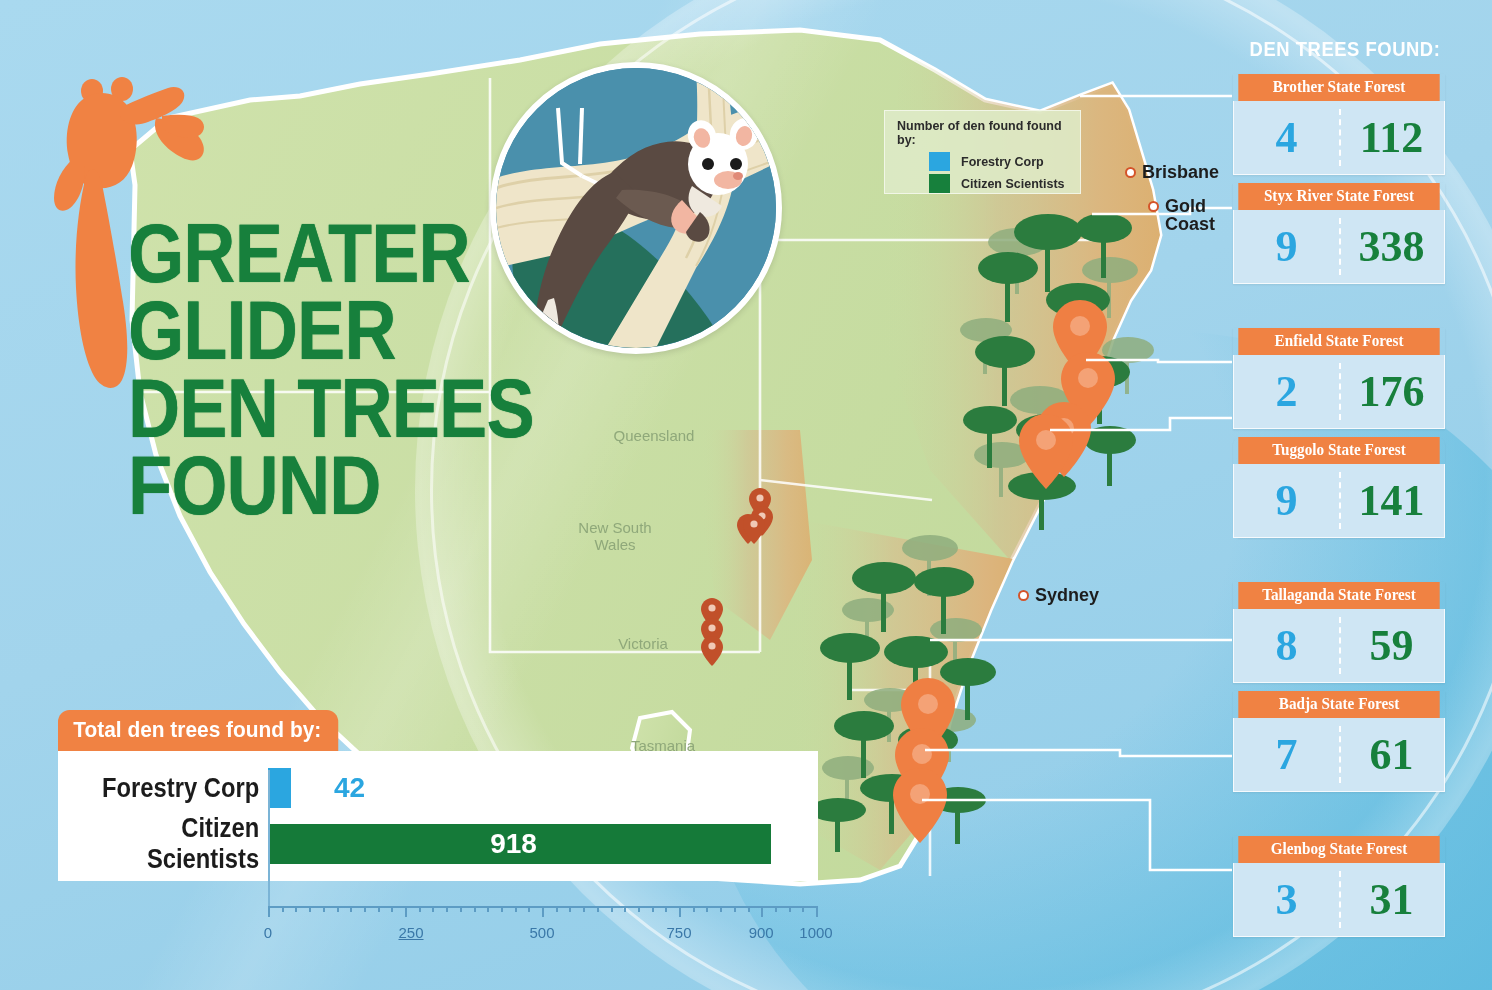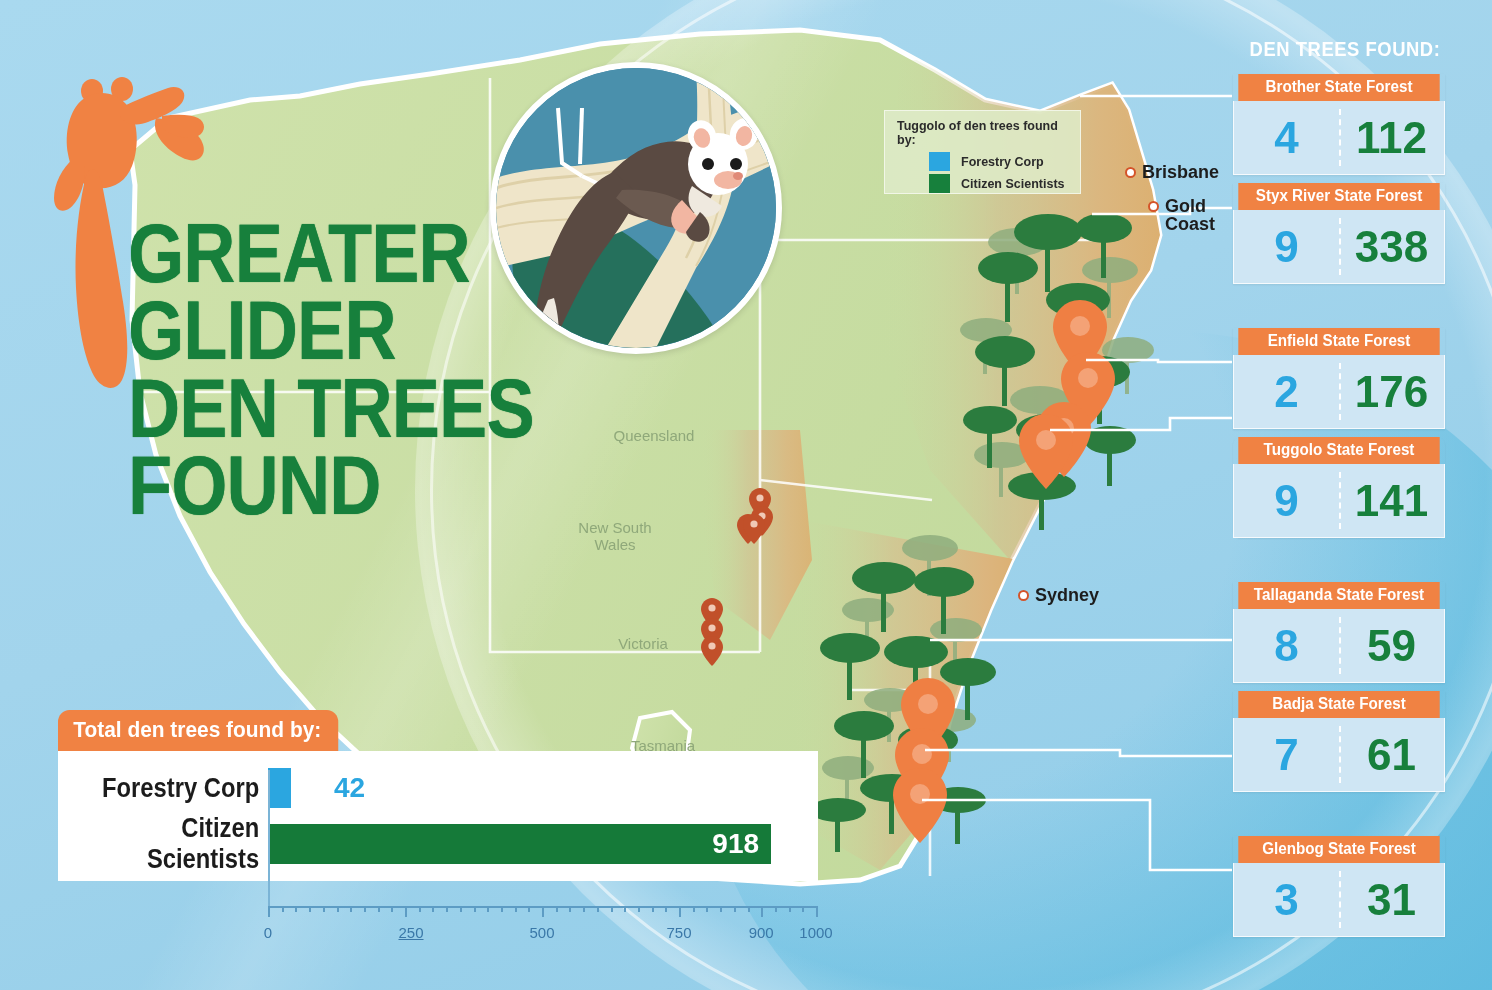--- a/index.html
+++ b/index.html
@@ -92,21 +92,21 @@
     position:absolute; color:#8fa87a; font-size:15px; text-align:center;
     white-space:pre-line; line-height:1.12; font-weight:normal;
   }
 
   
   .den-heading{
     position:absolute; right:52px; top:38px;
     color:#ffffff; font-size:20px; font-weight:bold; letter-spacing:.6px;
     transform:scaleX(.92); transform-origin:right top;
   }
-  .cards{ position:absolute; left:1233px; top:74px; width:212px; }
+  .cards{ position:absolute; left:1233px; top:74px; width:212px;font-family:Liberation Serif, serif; }
   .card{ margin-bottom:8px; box-shadow:0 1px 2px rgba(0,0,0,.07); }
   .card .hd{
     background:#f08243; color:#fff; text-align:center;
     font-size:16px; font-weight:bold; padding:4px 2px 5px;
     transform:scaleX(.95);
   }
   .card .bd{
     background:#cfe6f4; display:flex; align-items:center;
     height:74px; position:relative;
     border:1px solid rgba(255,255,255,.8); border-top:none;
@@ -135,21 +135,21 @@
   }
   .bar-row{ display:flex; align-items:center; height:56px; }
   .bar-lbl{
     width:210px; text-align:right; padding-right:10px;
     font-size:27px; font-weight:bold; color:#1c1c1c;
     transform:scaleX(.88); transform-origin:right center;
   }
   .bar-area{ position:relative; flex:1; height:100%; display:flex; align-items:center;gap:36px; }
   .bar{ height:40px; display:flex; align-items:center; justify-content:flex-end; }
   .bar.fc{ background:#2ba6e0; }
-  .bar.cs{ background:#157a39; }
+  .bar.cs{ background:#157a39;justify-content:center; }
   .bar-val{ font-size:28px; font-weight:bold; line-height:1; }
   .bar-val.outside{ color:#2ba6e0; margin-left:7px; }
   .bar-val.inside{ color:#ffffff; margin-right:12px; }
 
   .axis{ position:absolute; left:268px; top:906px; width:548px; height:44px; }
   .axis .ln{ position:absolute; left:0; top:0; width:100%; height:2px; background:#5d9cc4; }
   .axis .tk{ position:absolute; top:0; width:2px; background:#5d9cc4; }
   .axis .tl{
     position:absolute; top:18px; font-size:15px; color:#3a78a8;
     transform:translateX(-50%); font-weight:normal;
@@ -418,21 +418,21 @@
       <circle cx="240" cy="96" r="6" fill="#1a1a1a"></circle>
       <ellipse cx="232" cy="112" rx="14" ry="9" fill="#f2b6a2"></ellipse>
       <ellipse cx="242" cy="108" rx="5" ry="4" fill="#e08a78"></ellipse>
       <path d="M196,118 C190,128 192,140 200,146 C210,152 222,148 226,138" fill="#efe9df"></path>
       <path d="M186,132 C176,140 172,152 178,160 C186,170 202,166 206,154" fill="#f2b6a2"></path>
       <path d="M204,144 C212,150 216,160 212,168 C206,178 192,174 190,164" fill="#5a4a42"></path>
     </svg>
   </div>
 
   <div class="map-legend">
-    <div class="ml-title">Tuggolo of den trees found by:</div>
+    <div class="ml-title">Number of den found found by:</div>
     <div class="ml-row">
       <span class="ml-sw" style="background:#2ba6e0"></span>
       <span class="ml-lbl">Forestry Corp</span>
     </div>
     <div class="ml-row">
       <span class="ml-sw" style="background:#17803c"></span>
       <span class="ml-lbl">Citizen Scientists</span>
     </div>
   </div>
 

